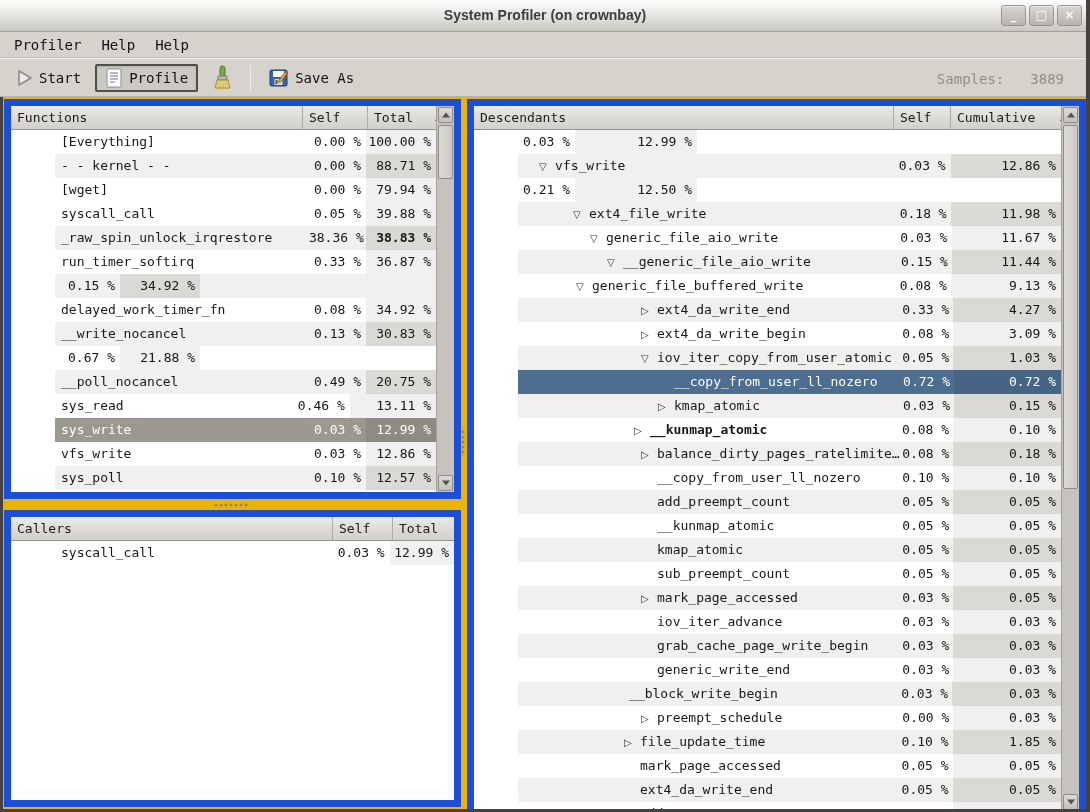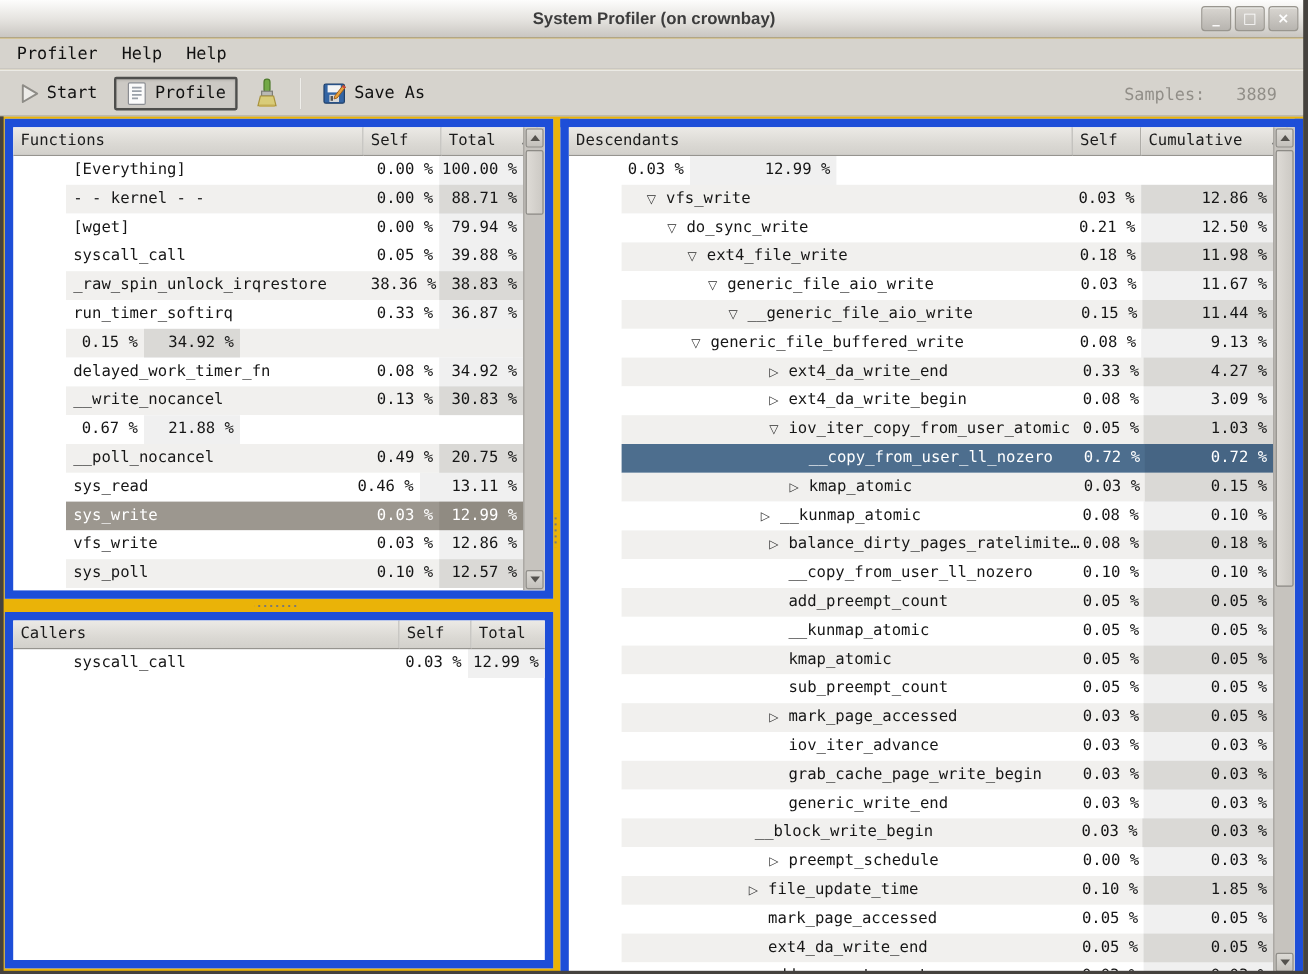--- a/index.html
+++ b/index.html
@@ -188,21 +188,21 @@
           <div class="cell num sortcol" style="width: 80px;">79.94 %</div>
         </div>
         <div class="row">
           <div class="cell name" style="width: 292px;">syscall_call</div>
           <div class="cell num" style="width: 65px;">0.05 %</div>
           <div class="cell num sortcol" style="width: 80px;">39.88 %</div>
         </div>
         <div class="row alt">
           <div class="cell name" style="width: 292px;">_raw_spin_unlock_irqrestore</div>
           <div class="cell num" style="width: 65px;">38.36 %</div>
-          <div class="cell num sortcol" style="width: 80px;">38.83 %</div>
+          <div class="cell num sortcol" style="width: 80px; font-weight: bold;">38.83 %</div>
         </div>
         <div class="row">
           <div class="cell name" style="width: 292px;">run_timer_softirq</div>
           <div class="cell num" style="width: 65px;">0.33 %</div>
           <div class="cell num sortcol" style="width: 80px;">36.87 %</div>
         </div>
         <div class="row alt">
           <div class="cell num" style="width: 65px;">0.15 %</div>
           <div class="cell num sortcol" style="width: 80px;">34.92 %</div>
         </div>
@@ -299,21 +299,20 @@
         <div class="row">
           <div class="cell num" style="width: 57px;">0.03 %</div>
           <div class="cell num sortcol" style="width: 122px;">12.99 %</div>
         </div>
         <div class="row alt">
           <div class="cell name" style="width: 420px; padding-left: 21px;"><span class="exp">▽</span><span>vfs_write</span></div>
           <div class="cell num" style="width: 57px;">0.03 %</div>
           <div class="cell num sortcol" style="width: 122px;">12.86 %</div>
         </div>
         <div class="row">
-          <div class="cell name" style="width: 420px; padding-left: 38px;"><span class="exp">▽</span><span>do_sync_write</span></div>
           <div class="cell num" style="width: 57px;">0.21 %</div>
           <div class="cell num sortcol" style="width: 122px;">12.50 %</div>
         </div>
         <div class="row alt">
           <div class="cell name" style="width: 420px; padding-left: 55px;"><span class="exp">▽</span><span>ext4_file_write</span></div>
           <div class="cell num" style="width: 57px;">0.18 %</div>
           <div class="cell num sortcol" style="width: 122px;">11.98 %</div>
         </div>
         <div class="row">
           <div class="cell name" style="width: 420px; padding-left: 72px;"><span class="exp">▽</span><span>generic_file_aio_write</span></div>
@@ -349,21 +348,21 @@
           <div class="cell name" style="width: 420px; padding-left: 140px;"><span class="exp"></span><span>__copy_from_user_ll_nozero</span></div>
           <div class="cell num" style="width: 57px;">0.72 %</div>
           <div class="cell num sortcol" style="width: 122px;">0.72 %</div>
         </div>
         <div class="row alt">
           <div class="cell name" style="width: 420px; padding-left: 140px;"><span class="exp">▷</span><span>kmap_atomic</span></div>
           <div class="cell num" style="width: 57px;">0.03 %</div>
           <div class="cell num sortcol" style="width: 122px;">0.15 %</div>
         </div>
         <div class="row">
-          <div class="cell name" style="width: 420px; padding-left: 116px;"><span class="exp">▷</span><span>__kunmap_atomic</span></div>
+          <div class="cell name" style="width: 420px; padding-left: 116px; font-weight: bold;"><span class="exp">▷</span><span>__kunmap_atomic</span></div>
           <div class="cell num" style="width: 57px;">0.08 %</div>
           <div class="cell num sortcol" style="width: 122px;">0.10 %</div>
         </div>
         <div class="row alt">
           <div class="cell name" style="width: 420px; padding-left: 123px;"><span class="exp">▷</span><span>balance_dirty_pages_ratelimite…</span></div>
           <div class="cell num" style="width: 57px;">0.08 %</div>
           <div class="cell num sortcol" style="width: 122px;">0.18 %</div>
         </div>
         <div class="row">
           <div class="cell name" style="width: 420px; padding-left: 123px;"><span class="exp"></span><span>__copy_from_user_ll_nozero</span></div>

